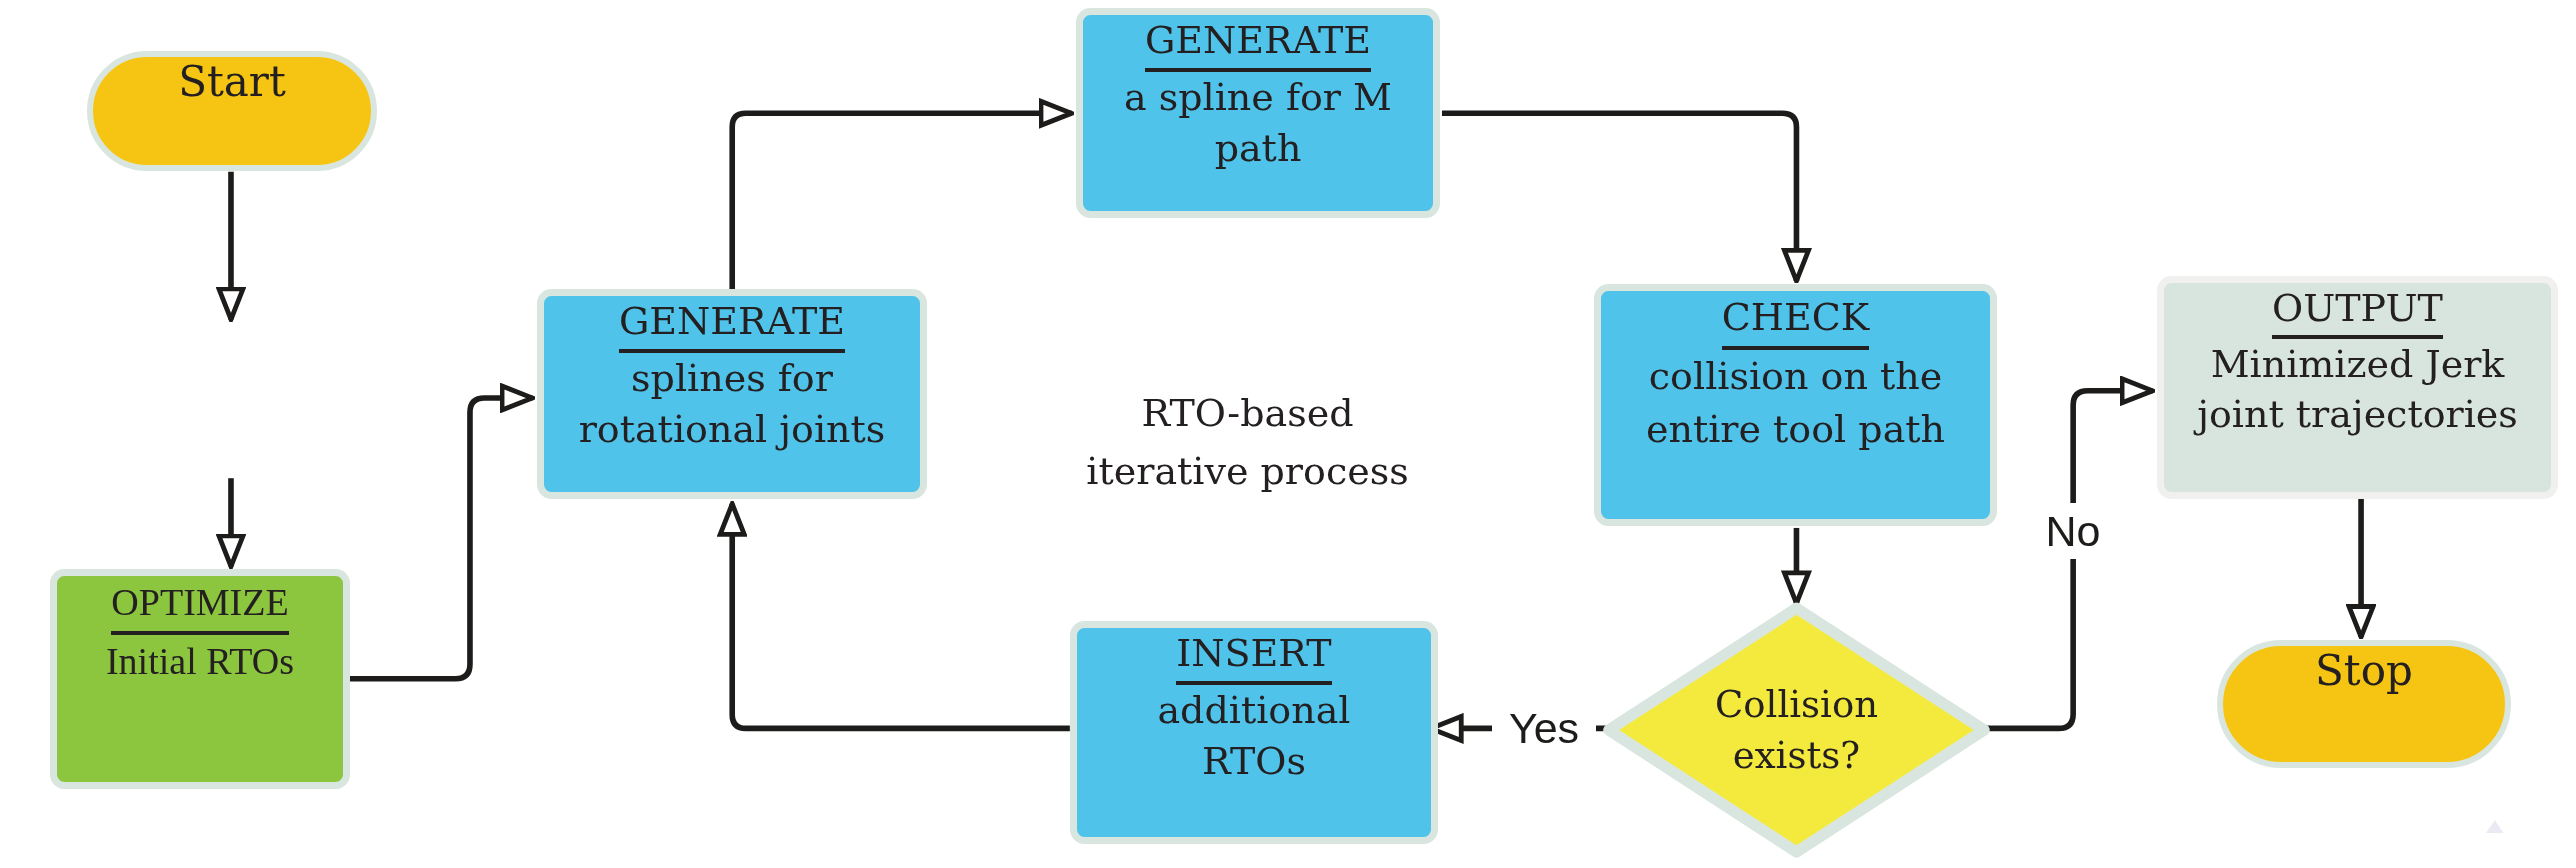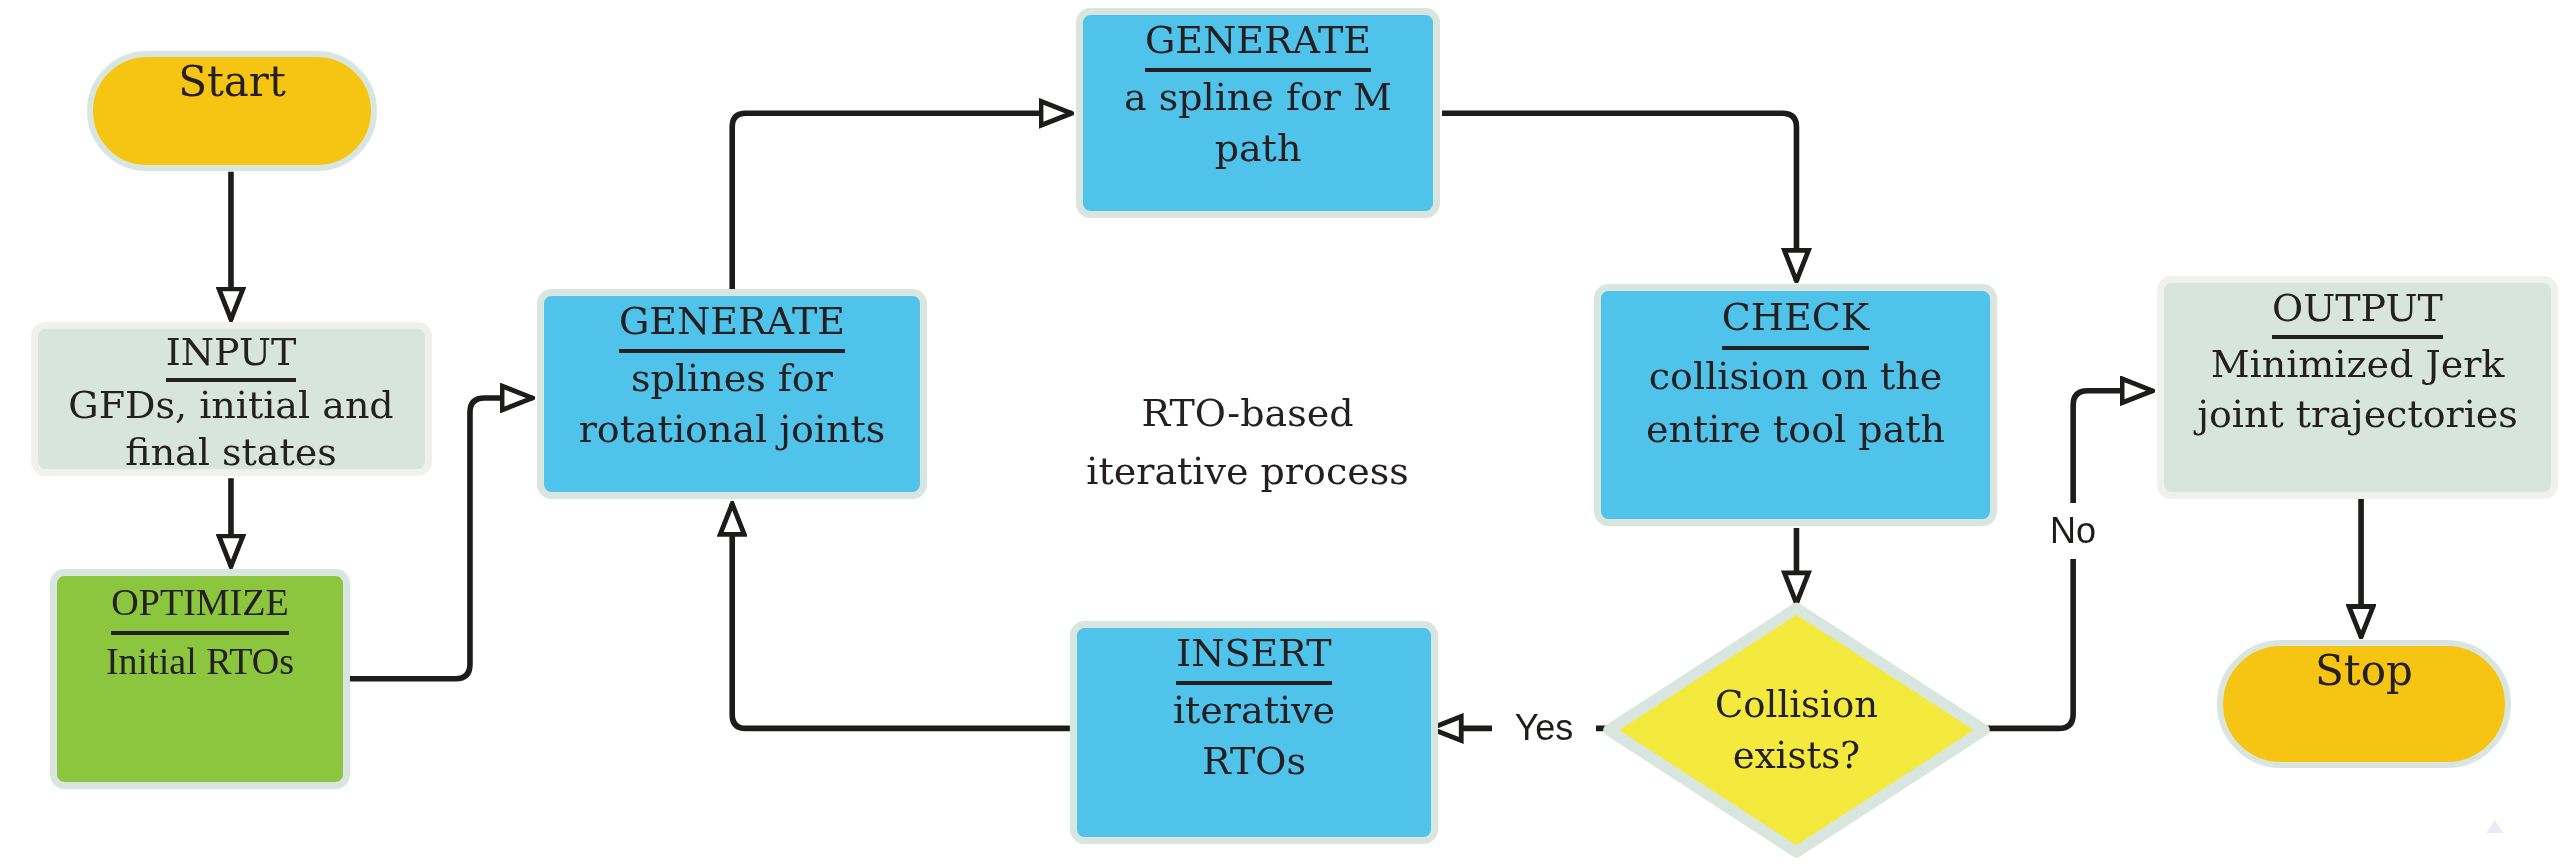--- a/index.html
+++ b/index.html
@@ -24,21 +24,21 @@
   .box{border-radius:14.4px;}
   .sagebox{background:var(--sage);border:7.2px solid var(--pale-border);}
   .bluebox{background:var(--blue);border:7.2px solid var(--sage-border);}
   .greenbox{background:var(--green);border:7.2px solid var(--sage-border);font-family:Liberation Serif, serif;}
   .hd{font-size:38px;}
   .u{display:inline-block;border-bottom:4px solid var(--ink);padding-bottom:2.4px;}
   .freetext{position:absolute;z-index:2;text-align:center;font-size:38px;line-height:58px;
             color:var(--ink);margin-top:34px;}
   .edgelabel{position:absolute;z-index:3;display:flex;align-items:center;justify-content:center;
              background:var(--paper);font-family:"Liberation Sans", sans-serif;
-             font-size:36px;color:var(--line);}
+             font-size:43px;color:var(--line);}
   .diamond-text{position:absolute;z-index:3;display:flex;flex-direction:column;align-items:center;
                 justify-content:center;text-align:center;font-size:37px;line-height:51px;}
   .artifact{position:absolute;z-index:1;width:17.6px;height:13px;background:#e3e1f0;
             clip-path:polygon(50% 0,100% 100%,0 100%);opacity:.7;}
 </style>
 </head>
 <body>
 
 <div class="canvas">
 
@@ -58,25 +58,20 @@
     <path class="wire" d="M 1334 908 L 930 908 Q 913 908 913 891 L 913 628" marker-end="url(#ah)"></path>
     <path class="wire" d="M 2474 908 L 2567 908 Q 2585 908 2585 890 L 2585 505 Q 2585 487 2603 487 L 2684 487" marker-end="url(#ah)"></path>
     <path class="wire" d="M 2944 622 L 2944 794" marker-end="url(#ah)"></path>
     <path class="diamond" d="M 2240 758 L 2474 910 L 2240 1062 L 2006 910 Z"></path>
   </svg>
 
   <div class="node pill" style="left:87px;top:51px;width:290px;height:120px;">
     <span>Start</span>
   </div>
 
-  <div class="node box sagebox" style="left:30.5px;top:322px;width:401px;height:154px;line-height:47px;">
-    <div class="hd"><span class="u">INPUT</span></div>
-    <div>GFDs, initial and</div>
-    <div>final states</div>
-  </div>
 
   <div class="node box greenbox" style="left:50px;top:569px;width:300px;height:220px;line-height:53px;">
     <div class="hd"><span class="u">OPTIMIZE</span></div>
     <div>Initial RTOs</div>
   </div>
 
   <div class="node box bluebox" style="left:537px;top:289px;width:390px;height:210px;line-height:51px;">
     <div class="hd"><span class="u">GENERATE</span></div>
     <div>splines for</div>
     <div>rotational joints</div>
@@ -99,21 +94,21 @@
     <div>iterative process</div>
   </div>
 
   <div class="diamond-text" style="left:1668px;top:666px;width:257px;height:128px;">
     <div>Collision</div>
     <div>exists?</div>
   </div>
 
   <div class="node box bluebox" style="left:1070px;top:621px;width:368px;height:223px;line-height:51px;">
     <div class="hd"><span class="u">INSERT</span></div>
-    <div>iterative</div>
+    <div>additional</div>
     <div>RTOs</div>
   </div>
 
   <div class="node box sagebox" style="left:2157px;top:276px;width:401px;height:223px;line-height:50px;">
     <div class="hd"><span class="u">OUTPUT</span></div>
     <div>Minimized Jerk</div>
     <div>joint trajectories</div>
   </div>
 
   <div class="node pill" style="left:2217px;top:640px;width:294px;height:128px;">

